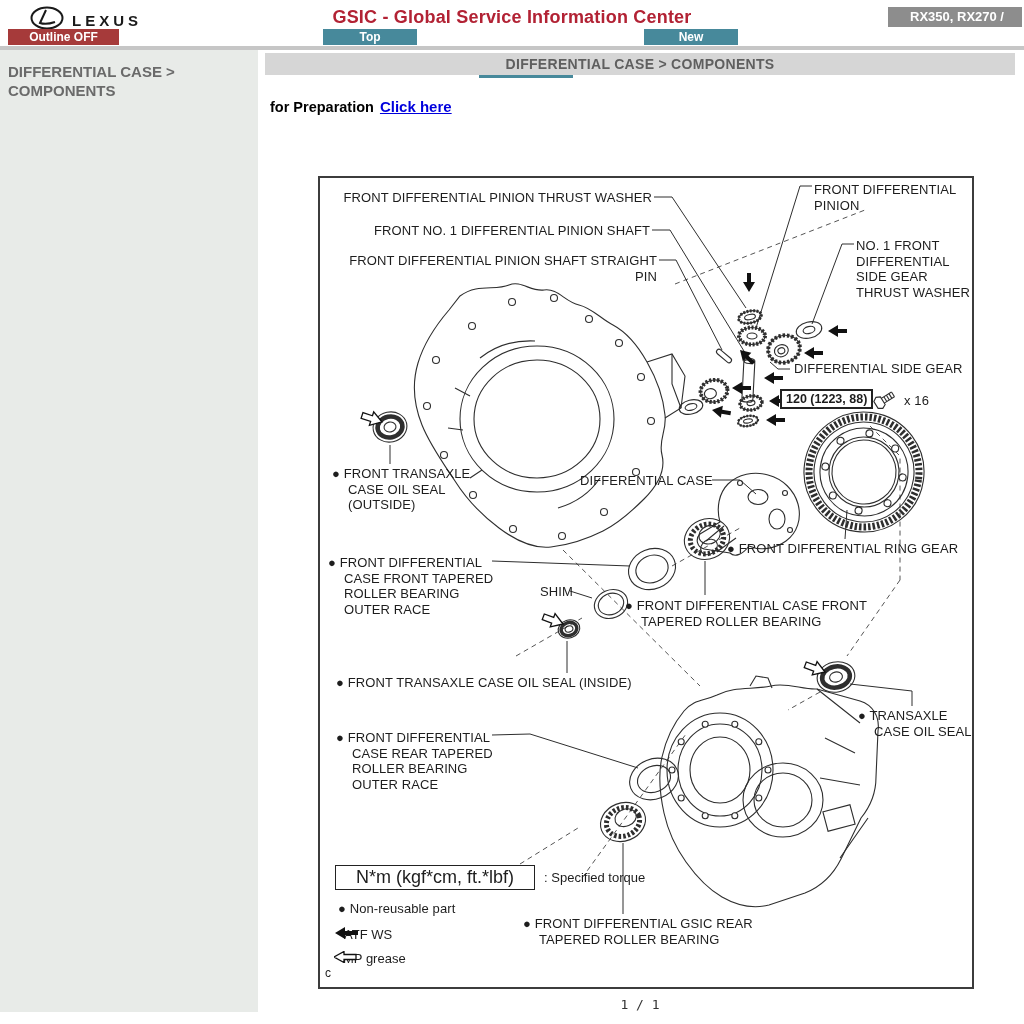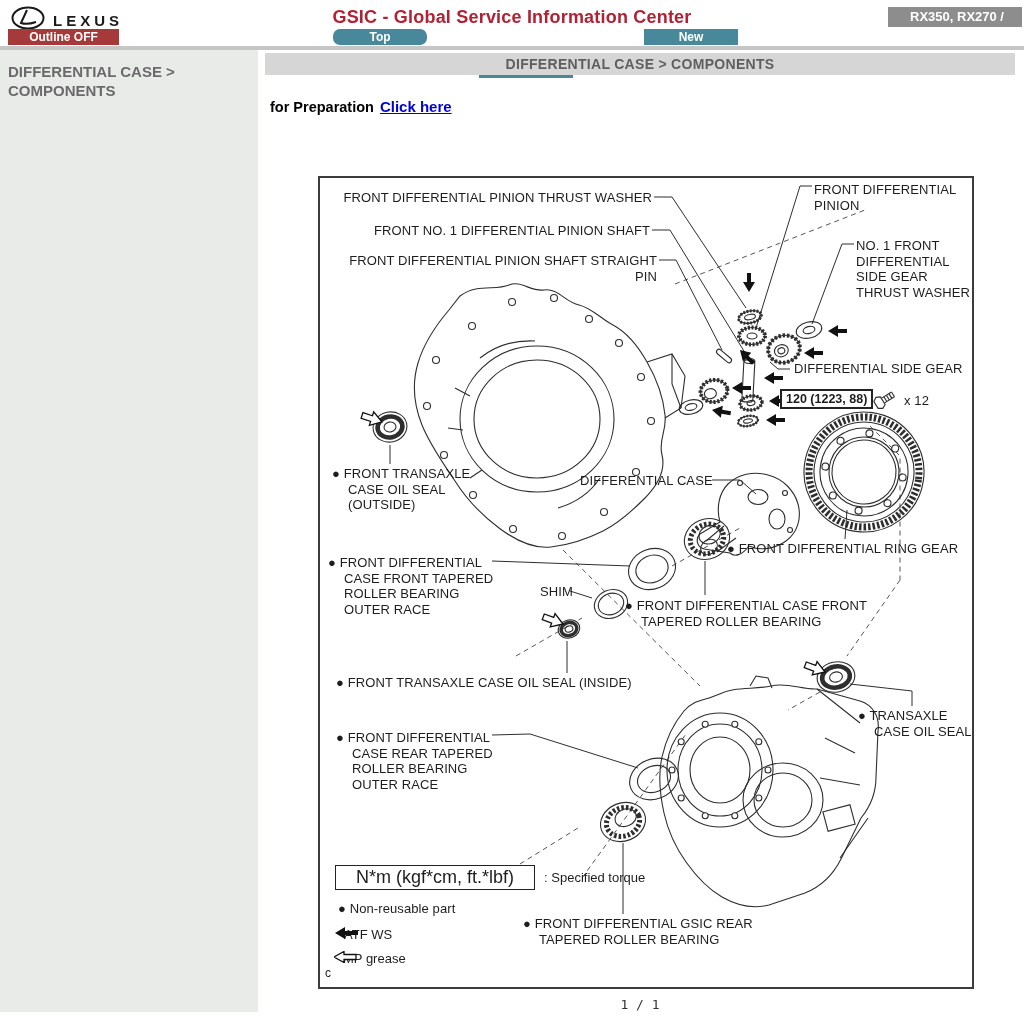--- a/index.html
+++ b/index.html
@@ -1,21 +1,21 @@
 <!DOCTYPE html>
 <html><head>
 <meta charset="utf-8">
 <style>
   html,body{margin:0;padding:0;background:#fff;}
   body{width:1024px;height:1024px;position:relative;overflow:hidden;
        font-family:"Liberation Sans",sans-serif;color:#1d1d1d;}
   .abs{position:absolute;}
   
   .hdr-title{left:0;right:0;top:7px;text-align:center;font-size:18px;font-weight:bold;color:#b22234;letter-spacing:.2px;}
-  .logo{left:11px;top:6px;display:flex;align-items:center;gap:8px;}
+  .logo{left:30px;top:6px;display:flex;align-items:center;gap:8px;}
   .logo-word{font-size:15px;font-weight:bold;letter-spacing:4px;color:#1a1a1a;}
   .badge{right:2px;top:7px;background:#8d8d8d;color:#fff;font-size:13px;font-weight:bold;
          padding:2px 10px 3px 14px;min-width:110px;text-align:center;}
   .btn{position:absolute;top:29px;height:16px;line-height:16px;text-align:center;
        color:#fff;font-size:12px;font-weight:bold;cursor:pointer;}
   .btn-red{left:8px;width:111px;background:#a63a3a;}
   .btn-teal{width:94px;background:#47899b;}
   .hdr-rule{left:0;top:46px;width:1024px;height:4px;background:#c6c6c6;}
   
   .sidebar{left:0;top:50px;width:258px;height:962px;background:#e8ebe8;}
@@ -49,21 +49,21 @@
     <svg width="34" height="24" viewBox="0 0 34 24">
       <ellipse cx="17" cy="12" rx="15.5" ry="10.5" fill="none" stroke="#1a1a1a" stroke-width="2"></ellipse>
       <path d="M16,4 L10,17 Q16,19 25,16" fill="none" stroke="#1a1a1a" stroke-width="2"></path>
     </svg>
   </span>
   <span class="logo-word">LEXUS</span>
 </div>
 <div class="abs hdr-title">GSIC - Global Service Information Center</div>
 <div class="abs badge">RX350, RX270 /</div>
 <div class="btn btn-red">Outline OFF</div>
-<div class="btn btn-teal" style="left:333px;border-radius:7px;">Top</div>
+<div class="btn btn-teal" style="left:323px;">Top</div>
 <div class="btn btn-teal" style="left:479px;margin-top:33px;">Back</div>
 <div class="btn btn-teal" style="left:644px;">New</div>
 <div class="abs hdr-rule"></div>
 
 <div class="abs sidebar">
   <div class="side-title">DIFFERENTIAL CASE &gt; COMPONENTS</div>
 </div>
 
 <div class="abs sec-bar">DIFFERENTIAL CASE &gt; COMPONENTS</div>
 <div class="abs prep">
@@ -312,21 +312,21 @@
   <div class="dl r" style="left:12px;top:45px;width:318px;">FRONT NO. 1 DIFFERENTIAL PINION SHAFT</div>
   <div class="dl" style="left:494px;top:4px;">FRONT DIFFERENTIAL
 PINION</div>
   <div class="dl r" style="left:4px;top:75px;width:333px;">FRONT DIFFERENTIAL PINION SHAFT STRAIGHT PIN</div>
   <div class="dl" style="left:536px;top:60px;">NO. 1 FRONT
 DIFFERENTIAL
 SIDE GEAR
 THRUST WASHER</div>
   <div class="dl" style="left:474px;top:183px;">DIFFERENTIAL SIDE GEAR</div>
   <div class="tq" style="left:460px;top:211px;">120 (1223, 88)</div>
-  <div class="dl" style="left:584px;top:215px;">x 12</div>
+  <div class="dl" style="left:584px;top:215px;">x 16</div>
   <div class="dl" style="left:260px;top:295px;">DIFFERENTIAL CASE</div>
   <div class="dl b" style="left:407px;top:363px;">● FRONT DIFFERENTIAL RING GEAR</div>
   <div class="dl b" style="left:12px;top:288px;">● FRONT TRANSAXLE
 CASE OIL SEAL
 (OUTSIDE)</div>
   <div class="dl b" style="left:8px;top:377px;">● FRONT DIFFERENTIAL
 CASE FRONT TAPERED
 ROLLER BEARING
 OUTER RACE</div>
   <div class="dl" style="left:220px;top:406px;">SHIM</div>

